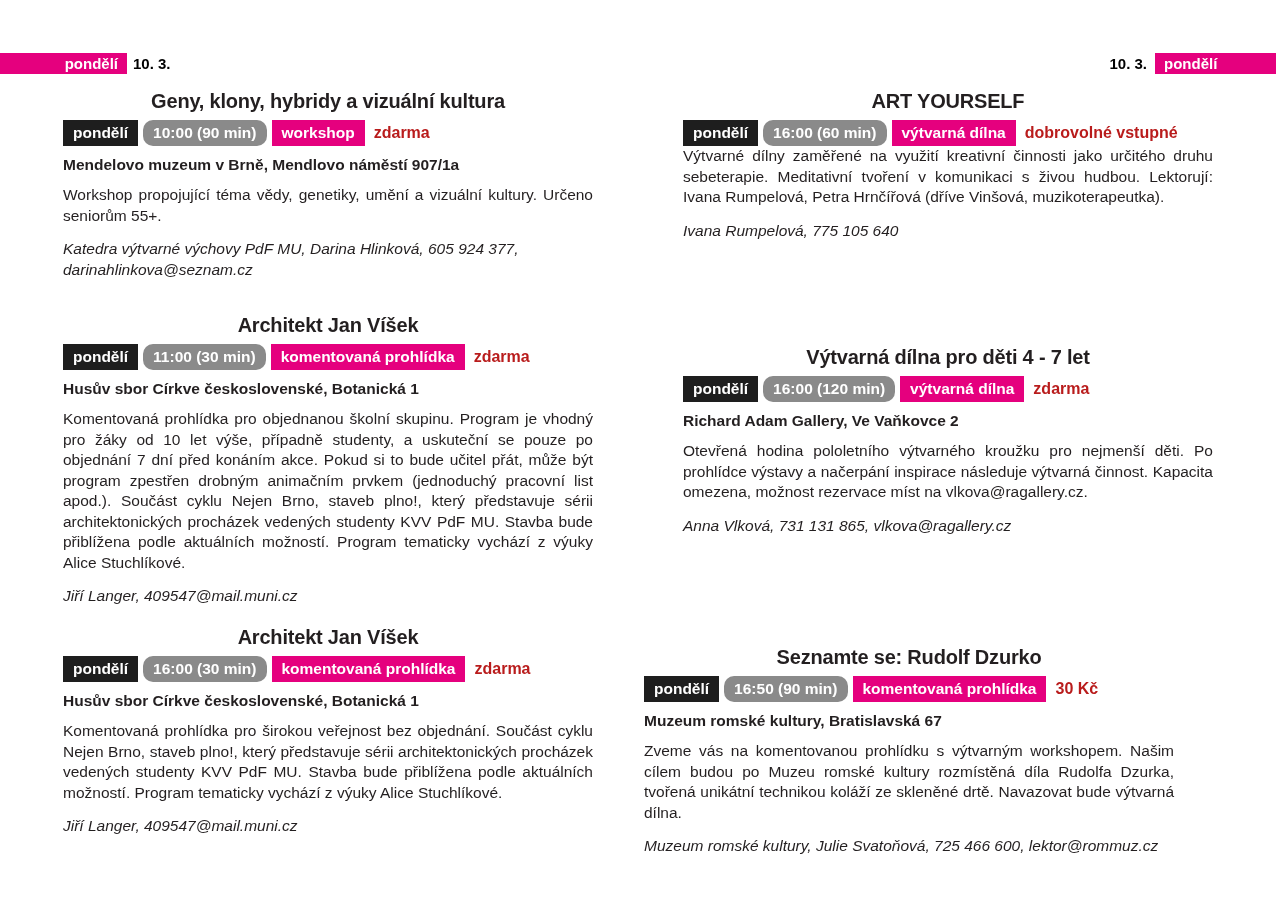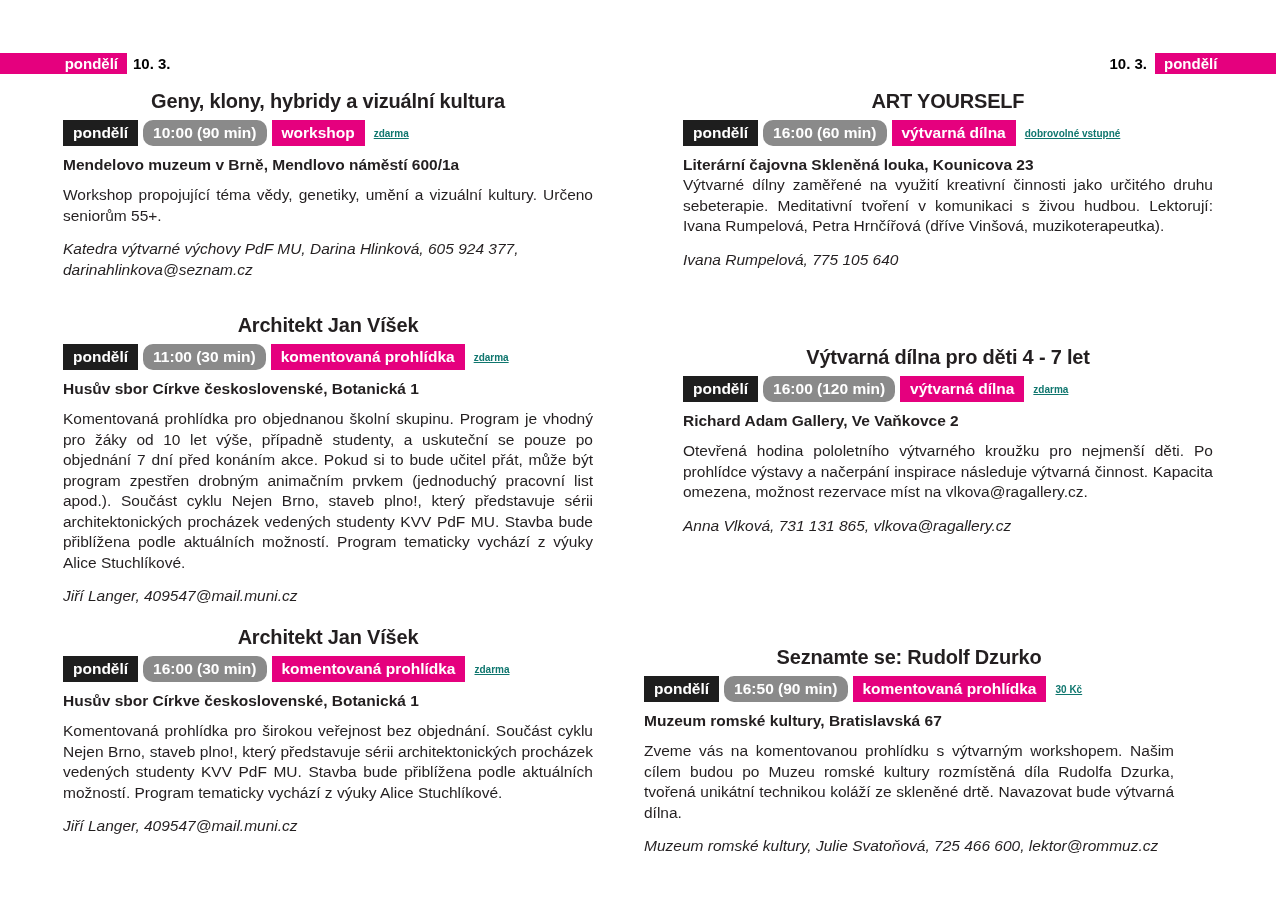--- a/index.html
+++ b/index.html
@@ -75,25 +75,24 @@
     font-size: 15.5px;
     line-height: 18px;
     padding: 4px 10px;
     white-space: nowrap;
   }
   .tag-day  { background: #1e1e1e; }
   .tag-time { background: #8a8a8a; border-radius: 10px; }
   .tag-cat  { background: #e5007e; }
   .price {
     font-weight: bold;
-    font-size: 10px;
-    color: #0f766e;
+    font-size: 16px;
+    color: #b91c1c;
     margin-left: 4px;
     white-space: nowrap;
-    text-decoration: underline;
   }
   .venue {
     margin-top: 9px;
     font-weight: bold;
     font-size: 15.5px;
     line-height: 20px;
   }
   .desc {
     margin-top: 10px;
     font-size: 15.5px;
@@ -126,21 +125,21 @@
   </div>
 
   <article class="event" id="ev-l1">
     <h2 class="title">Geny, klony, hybridy a vizuální kultura</h2>
     <div class="tags">
       <span class="tag tag-day">pondělí</span>
       <span class="tag tag-time">10:00 (90 min)</span>
       <span class="tag tag-cat">workshop</span>
       <span class="price">zdarma</span>
     </div>
-    <div class="venue">Mendelovo muzeum v Brně, Mendlovo náměstí 600/1a</div>
+    <div class="venue">Mendelovo muzeum v Brně, Mendlovo náměstí 907/1a</div>
     <p class="desc">Workshop propojující téma vědy, genetiky, umění a vizuální kultury. Určeno seniorům 55+.</p>
     <p class="contact">Katedra výtvarné výchovy PdF MU, Darina Hlinková, 605 924 377, darinahlinkova@seznam.cz</p>
   </article>
 
   <article class="event" id="ev-l2">
     <h2 class="title">Architekt Jan Víšek</h2>
     <div class="tags">
       <span class="tag tag-day">pondělí</span>
       <span class="tag tag-time">11:00 (30 min)</span>
       <span class="tag tag-cat">komentovaná prohlídka</span>
@@ -165,21 +164,20 @@
   </article>
 
   <article class="event tight" id="ev-r1">
     <h2 class="title">ART YOURSELF</h2>
     <div class="tags">
       <span class="tag tag-day">pondělí</span>
       <span class="tag tag-time">16:00 (60 min)</span>
       <span class="tag tag-cat">výtvarná dílna</span>
       <span class="price">dobrovolné vstupné</span>
     </div>
-    <div class="venue">Literární čajovna Skleněná louka, Kounicova 23</div>
     <p class="desc">Výtvarné dílny zaměřené na využití kreativní činnosti jako určitého druhu sebeterapie. Meditativní tvoření v komunikaci s živou hudbou. Lektorují: Ivana Rumpelová, Petra Hrnčířová (dříve Vinšová, muzikoterapeutka).</p>
     <p class="contact">Ivana Rumpelová, 775 105 640</p>
   </article>
 
   <article class="event" id="ev-r2">
     <h2 class="title">Výtvarná dílna pro děti 4 - 7 let</h2>
     <div class="tags">
       <span class="tag tag-day">pondělí</span>
       <span class="tag tag-time">16:00 (120 min)</span>
       <span class="tag tag-cat">výtvarná dílna</span>

